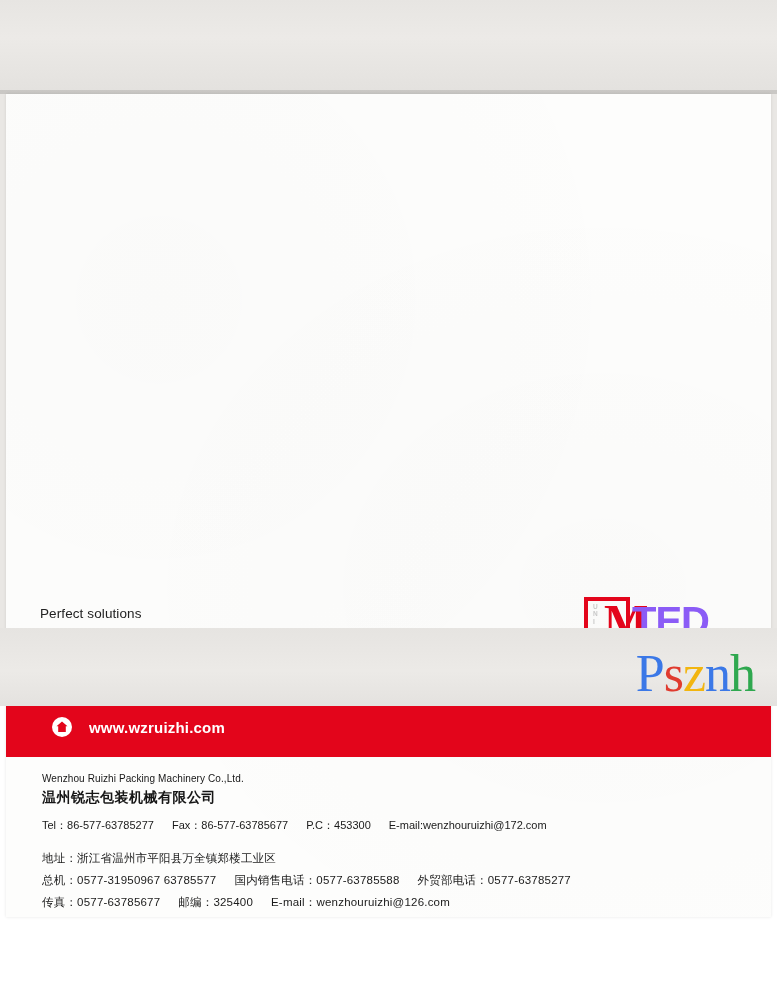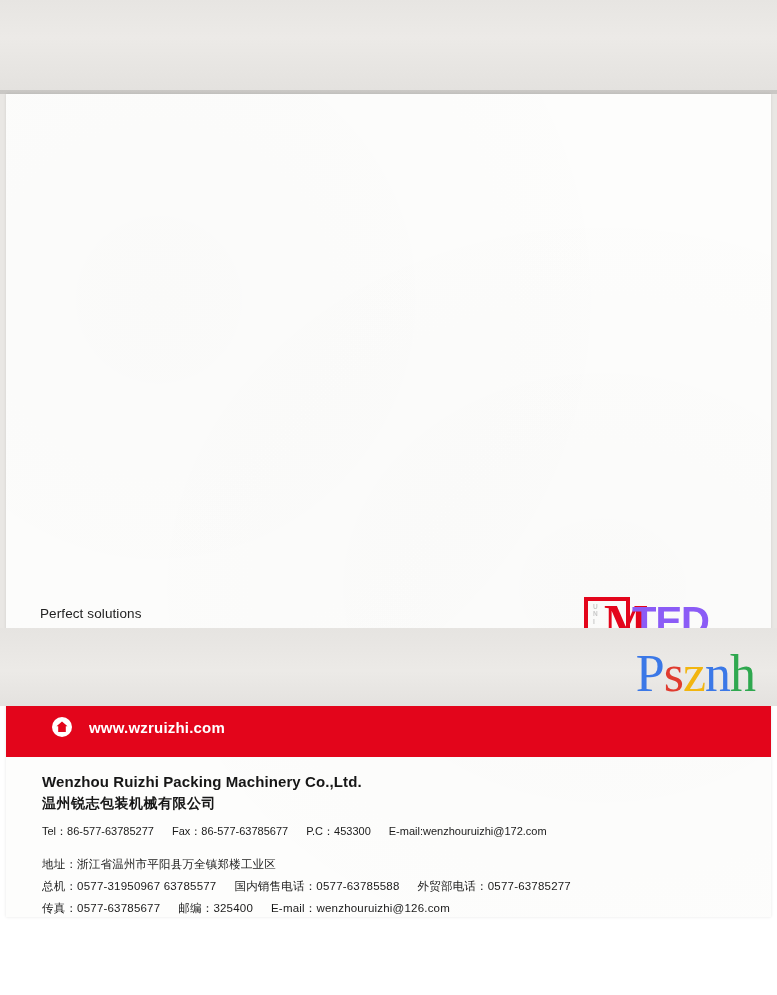--- a/index.html
+++ b/index.html
@@ -171,22 +171,22 @@
 
   
   #contact {
     position: absolute;
     left: 36px;
     top: 679px;
     width: 700px;
     color: #161616;
   }
   #contact .co-en {
-    font-size: 15px;
-    font-weight: bold;
+    font-size: 10px;
+    font-weight: normal;
     letter-spacing: 0.1px;
   }
   #contact .co-cn {
     font-size: 14px;
     font-weight: bold;
     margin-top: 5px;
     letter-spacing: 0.5px;
   }
   #contact .gap { height: 11px; }
   #contact .line {

